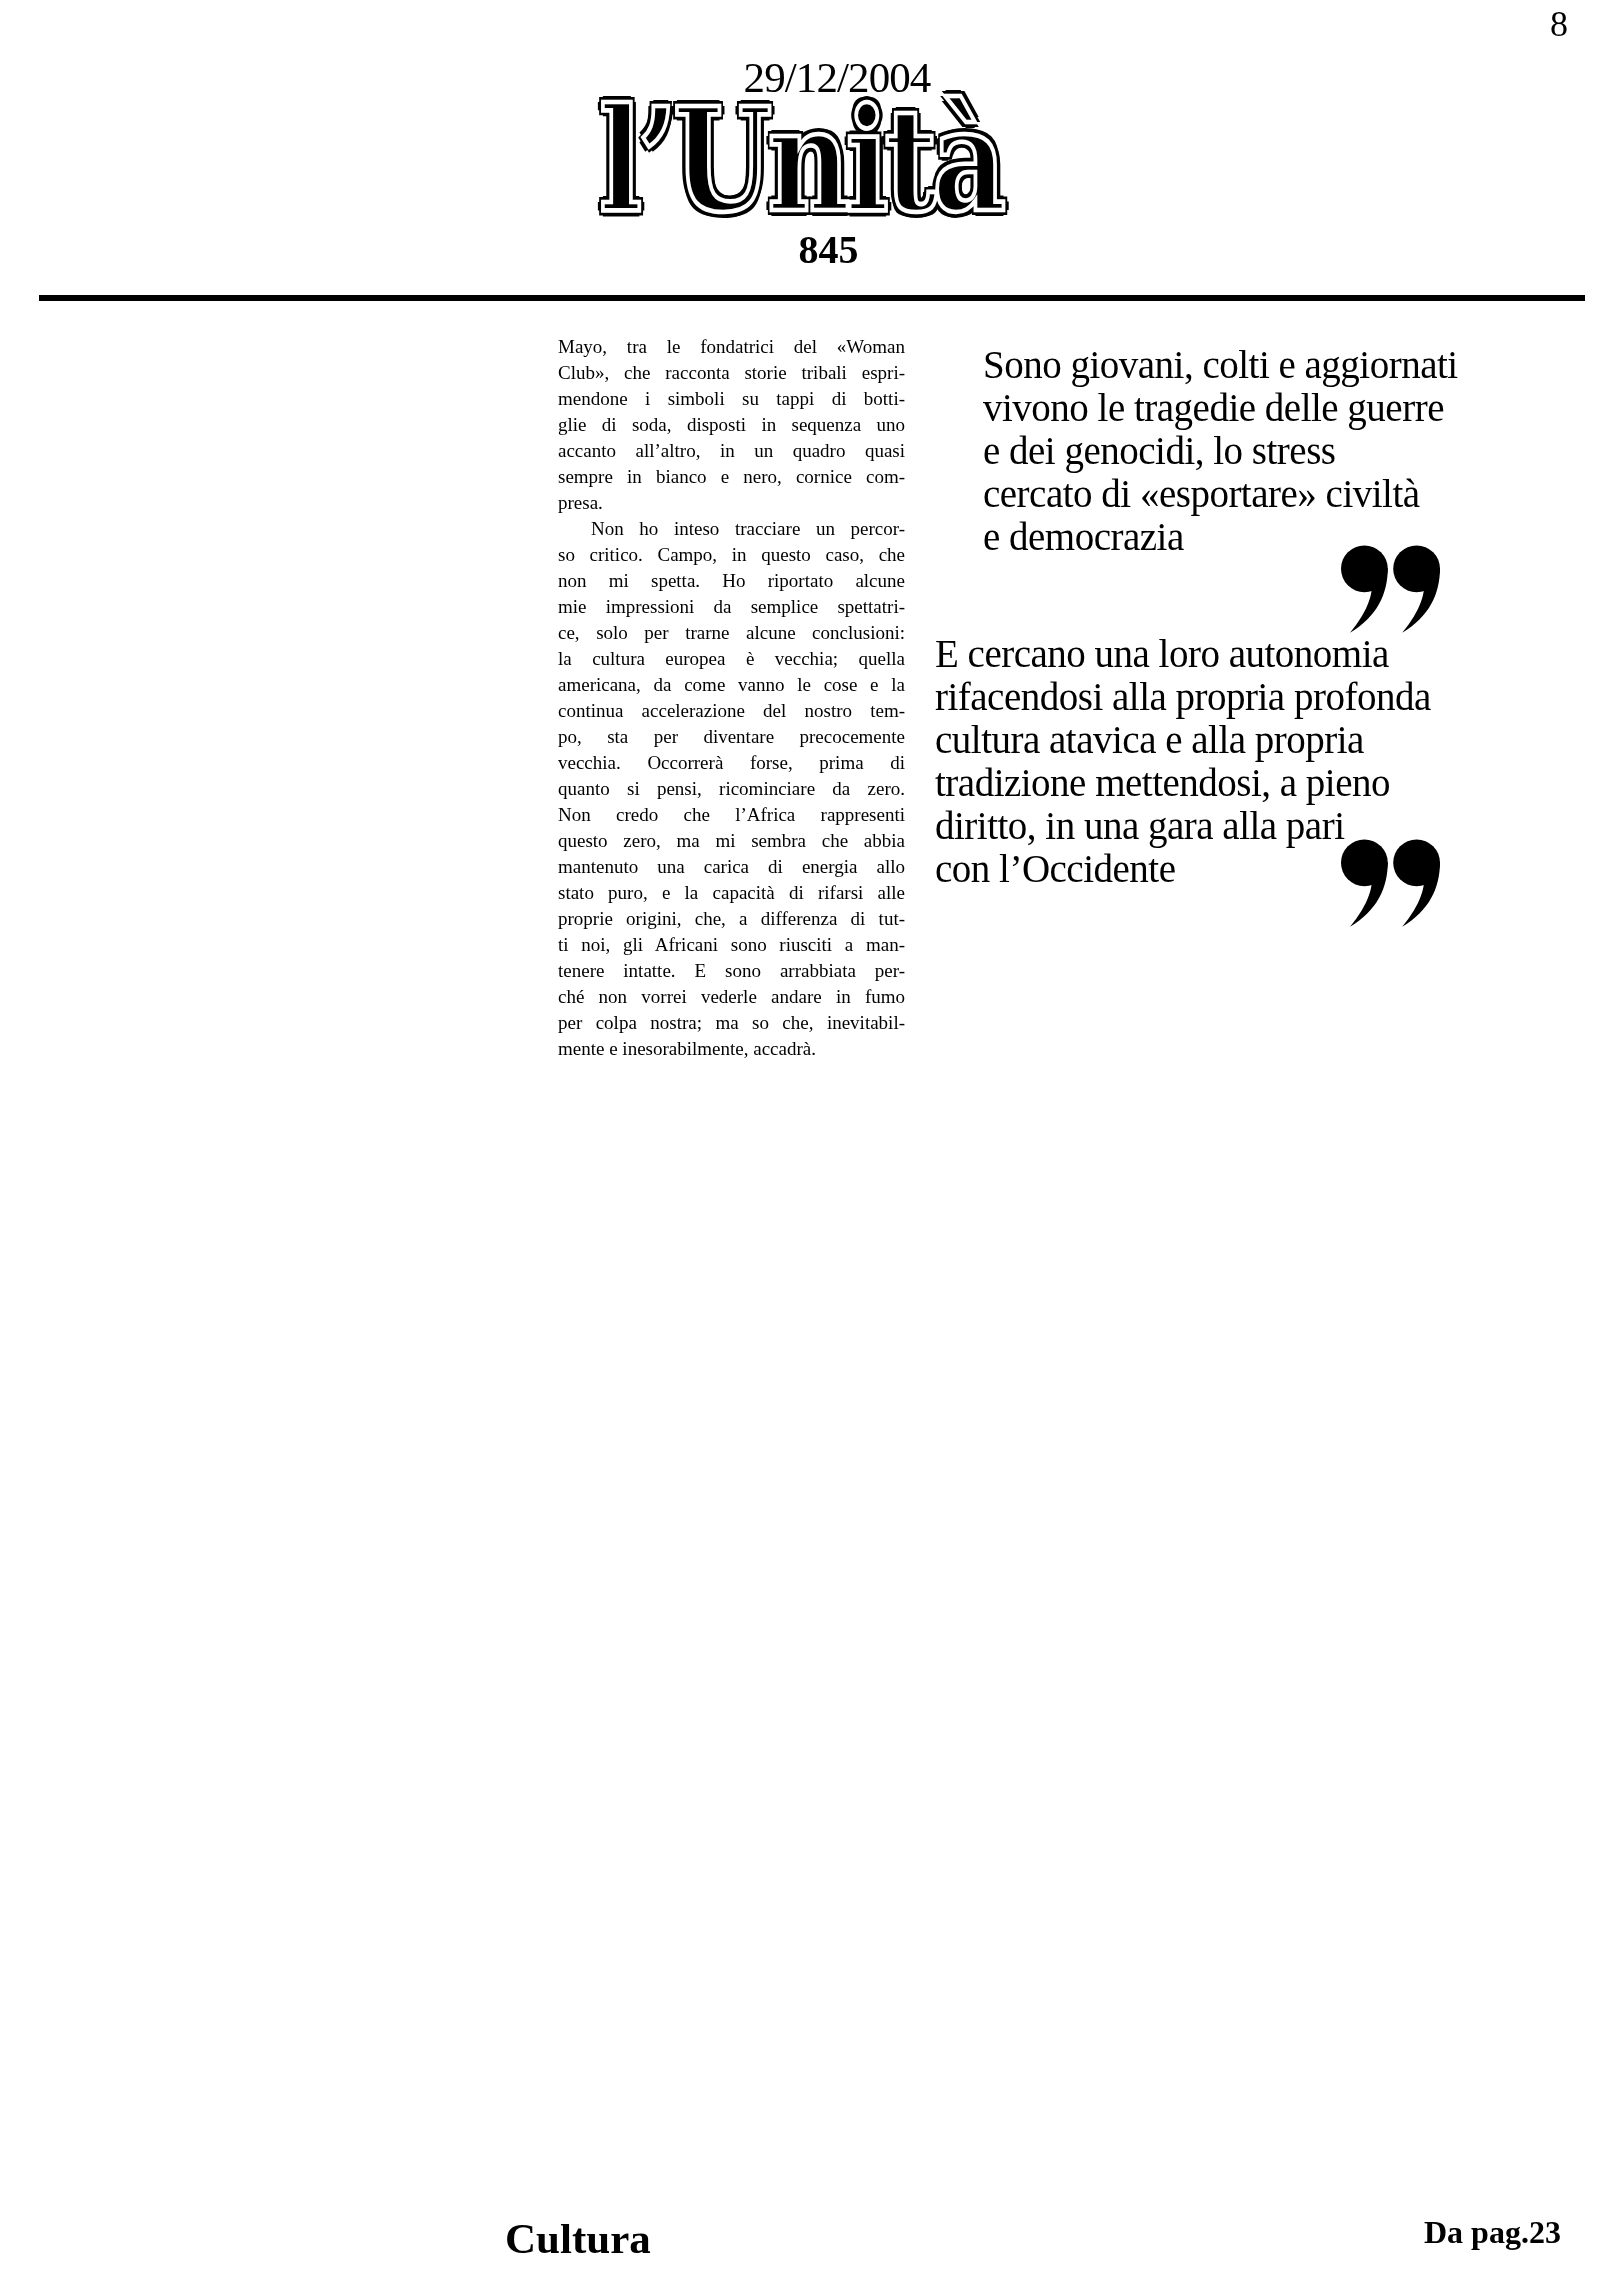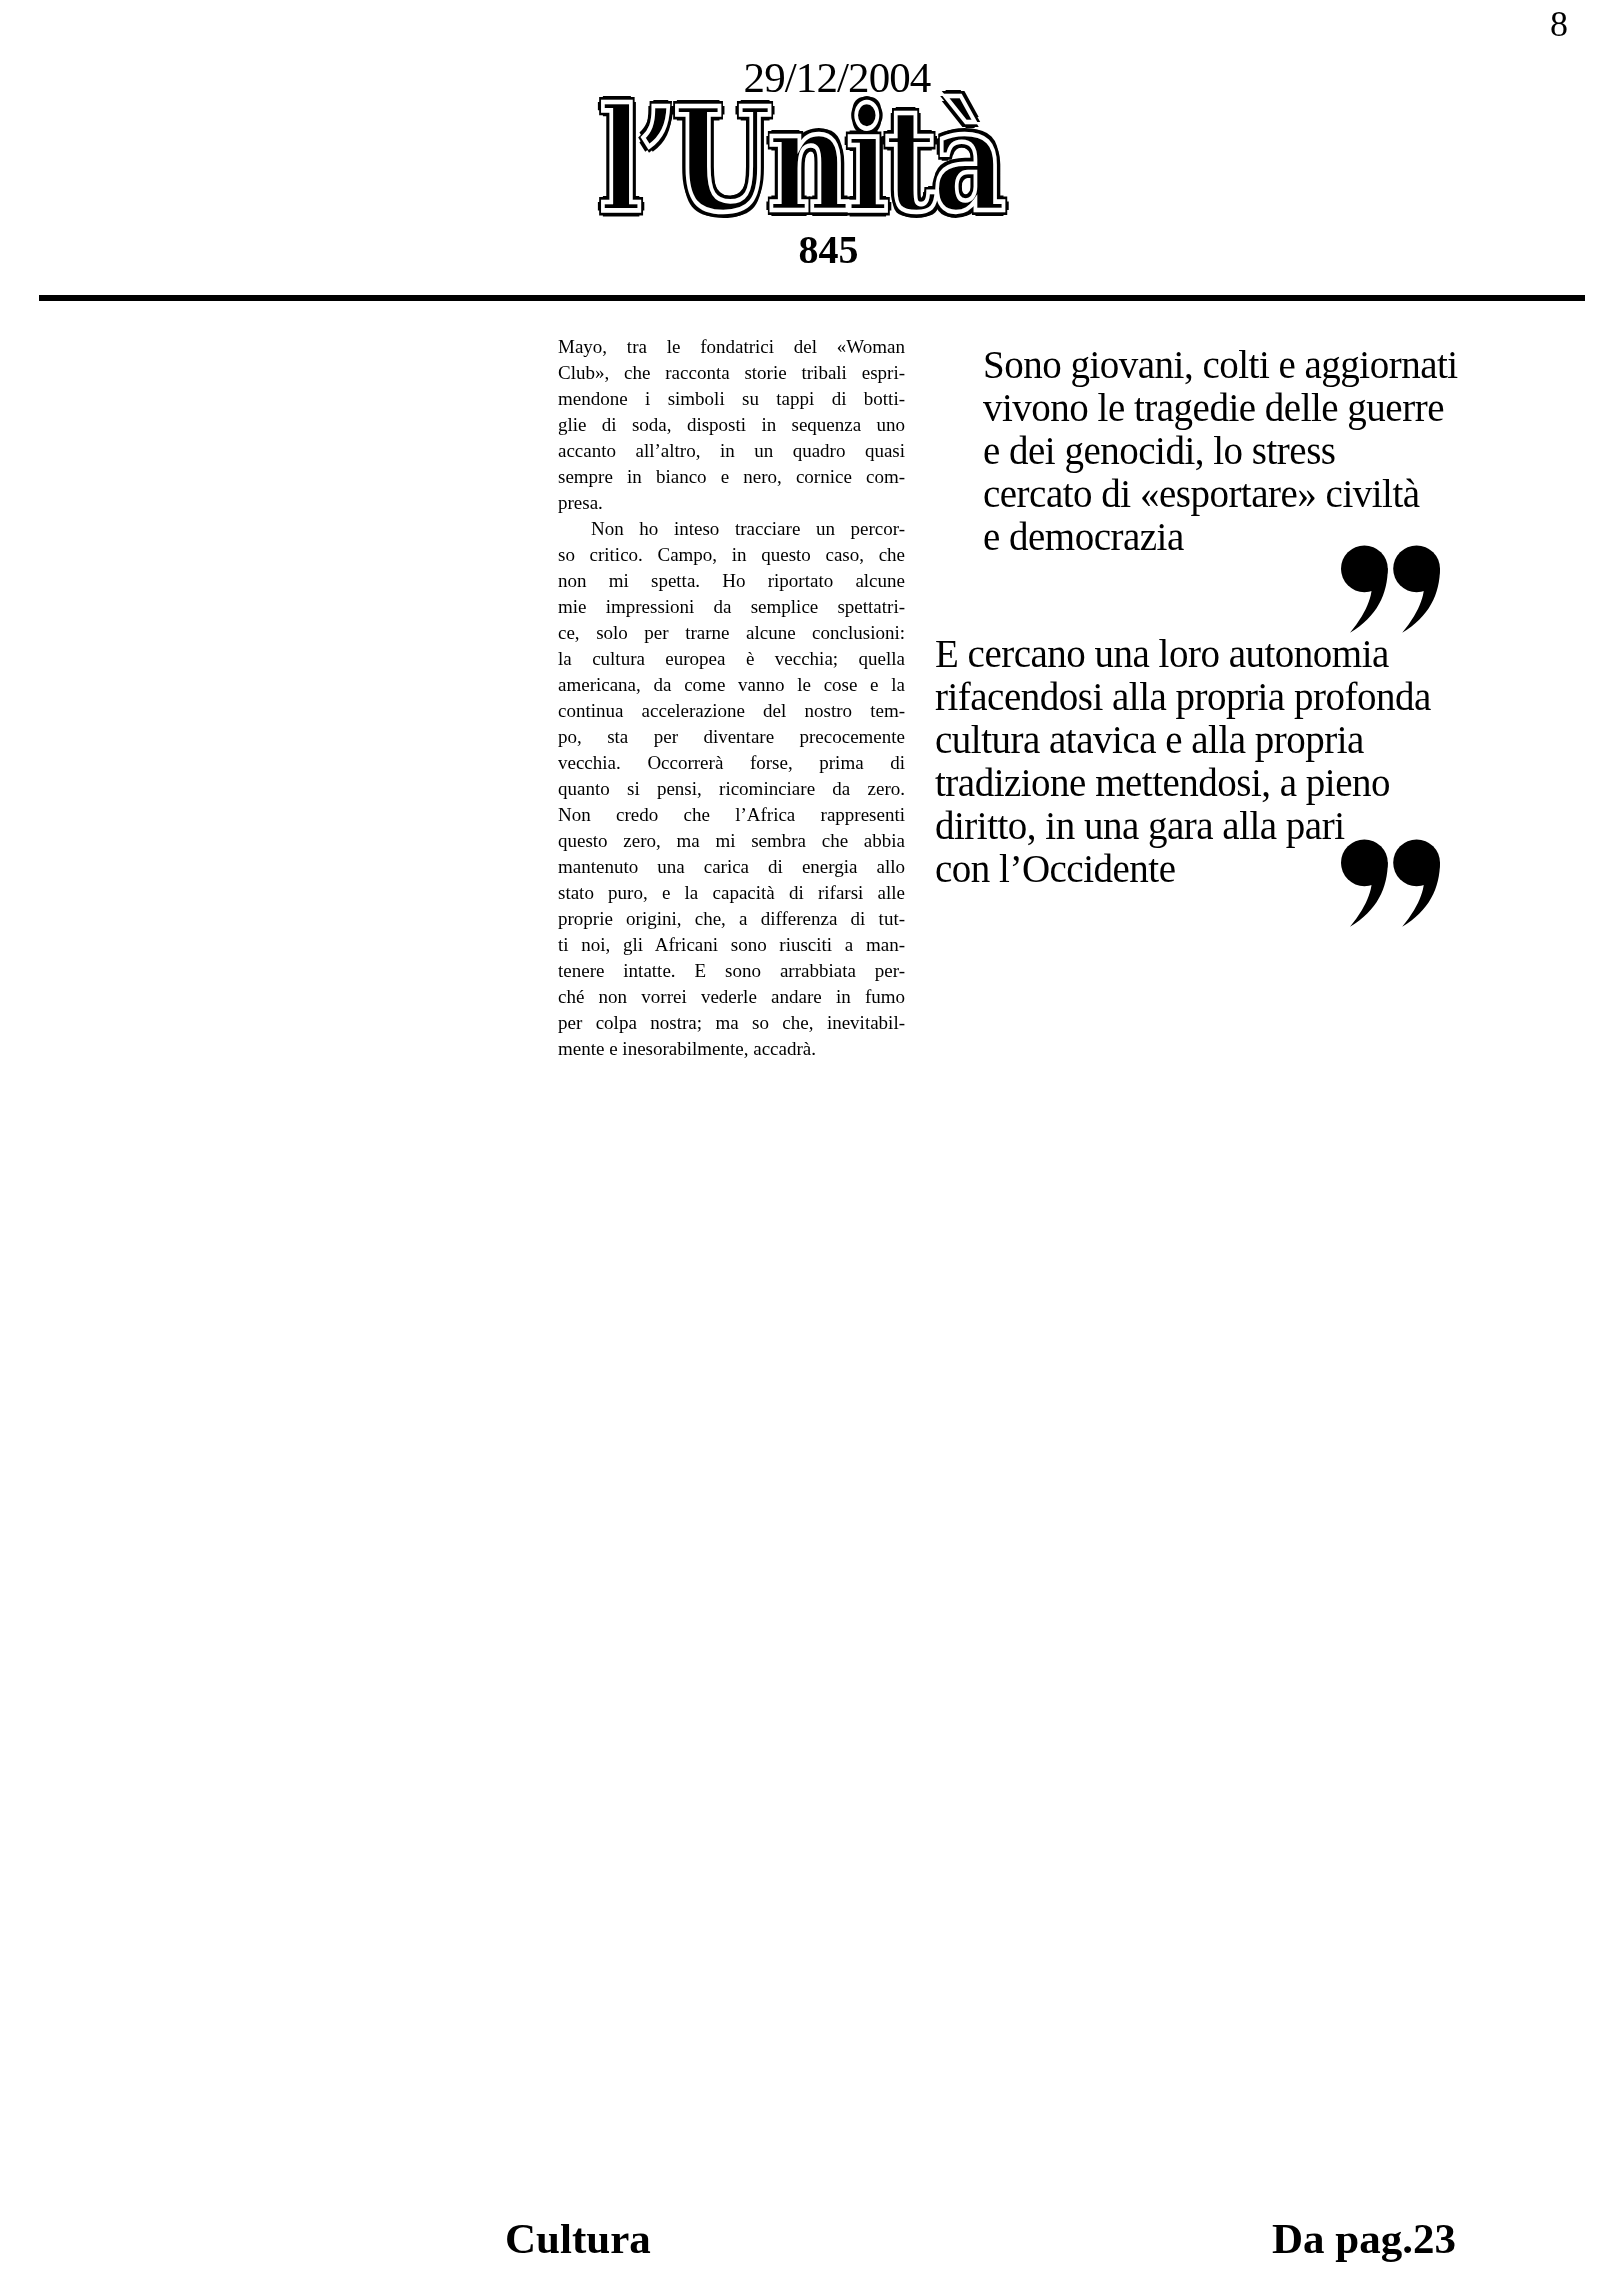--- a/index.html
+++ b/index.html
@@ -47,21 +47,21 @@
   #quote-1 { top:632px; }
   .qmark { position:absolute; left:1341px; width:99px; height:91px; }
   #qmark-0 { top:544px; }
   #qmark-1 { top:838px; }
   .qmark svg { display:block; width:99px; height:91px; }
   .qmark path, .qmark circle { fill:#000; }
   .footer-section {
     position:absolute; left:505px; top:2215px; font-size:43px; font-weight:bold; line-height:1.1;
   }
   .footer-frompage {
-    position:absolute; left:1272px; top:2215px; font-size:43px; font-weight:bold; line-height:1.1;
+    position:absolute; left:1424px; top:2215px; font-size:32px; font-weight:bold; line-height:1.1;
   }
 </style>
 </head>
 <body>
 
 <div class="page">
 
   <div class="page-number">8</div>
 
   <div class="masthead-date">29/12/2004</div>

